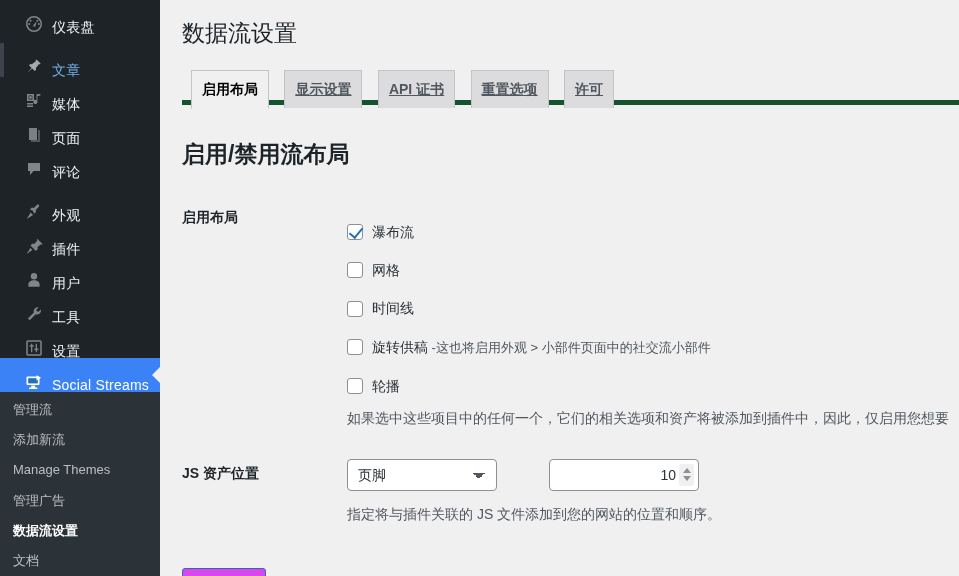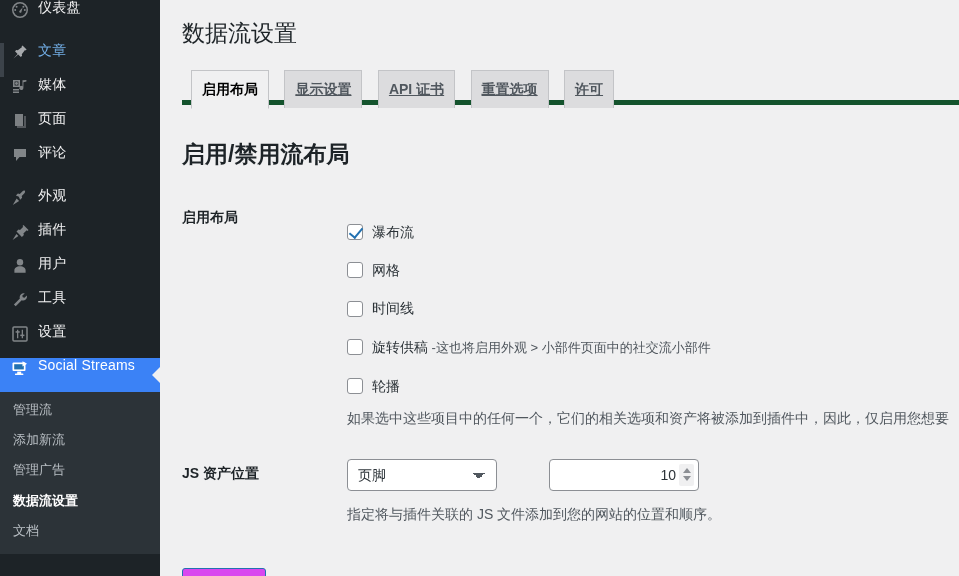--- a/index.html
+++ b/index.html
@@ -16,23 +16,23 @@
 
   
   #adminmenu {
     width: 160px; min-width: 160px; height: 576px;
     background: #1d2327;
     color: #f0f0f1;
     position: relative;
     overflow: hidden;
   }
   .menu-top {
-    display: flex; align-items: flex-start;
+    display: flex; align-items: flex-end;
     height: 34px;
-    padding-left: 2px;
+    padding-left: 16px;
     position: relative;
     color: #f0f0f1;
     font-size: 14px;
     line-height: 1;
     cursor: pointer;
   }
   .menu-top .mi {
     width: 36px; min-width: 36px;
     display: flex; align-items: center; justify-content: center;
     opacity: .73;
@@ -356,20 +356,21 @@
           <rect x="7.2" y="13.6" width="4" height="2.6" fill="#ffffff"></rect>
           <rect x="5" y="15.6" width="8.4" height="1.4" rx=".6" fill="#ffffff"></rect>
         </svg>
       </span>
       <span class="mlabel">Social Streams</span>
     </div>
 
     <div class="submenu">
       <span class="sub-item">管理流</span>
       <span class="sub-item">添加新流</span>
+      <span class="sub-item">Manage Themes</span>
       <span class="sub-item">管理广告</span>
       <span class="sub-item current">数据流设置</span>
       <span class="sub-item">文档</span>
     </div>
 
   </div>
 
   <div id="wpbody">
 
     <h1 class="page-title">数据流设置</h1>

